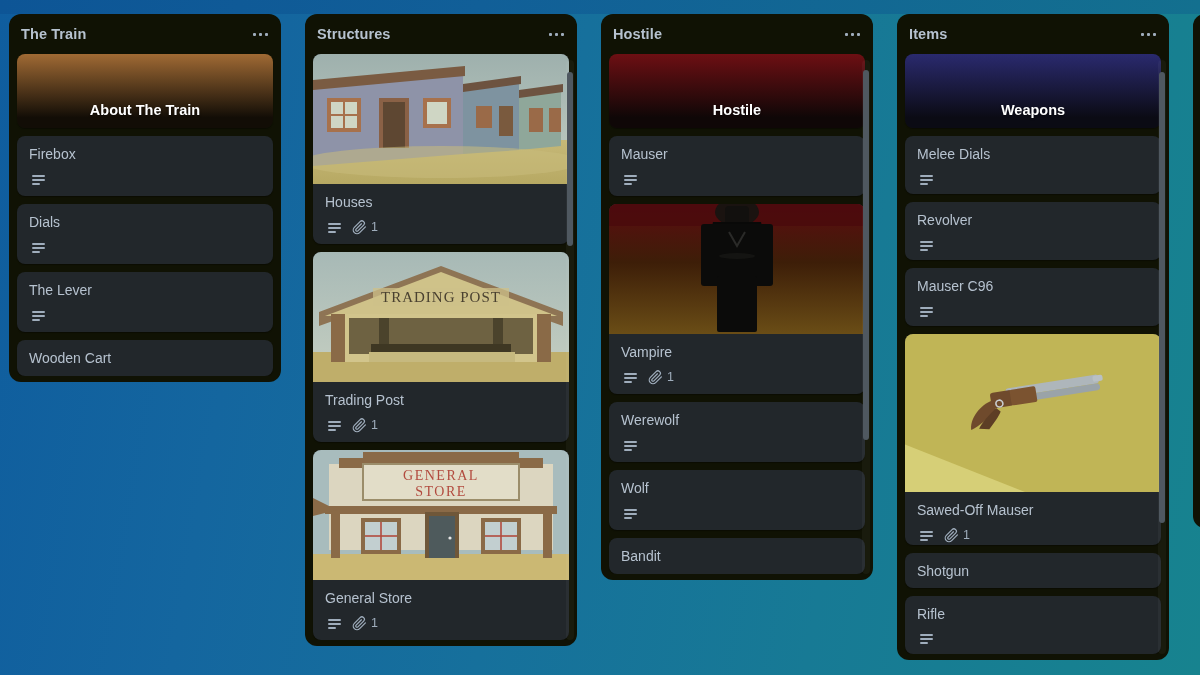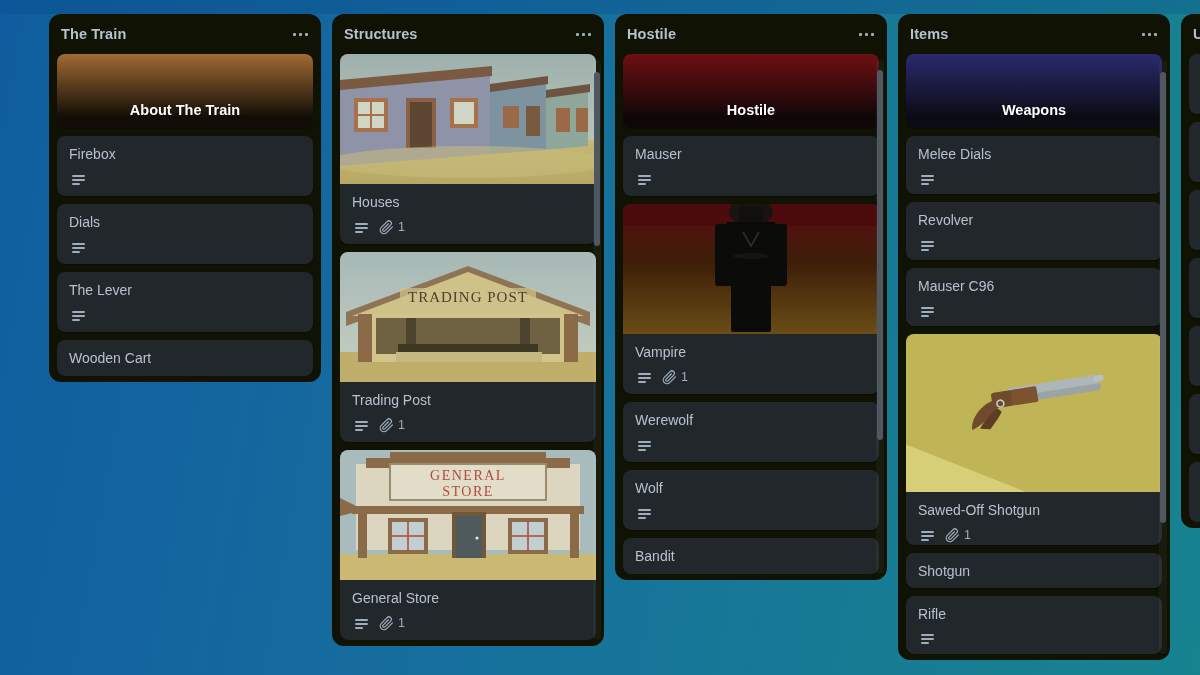--- a/index.html
+++ b/index.html
@@ -19,23 +19,22 @@
     background: linear-gradient(100deg, #0d5596 0%, #115f98 40%, #13708f 100%);
     pointer-events:none;
   }
 
   .board {
     position: absolute;
     left: 0; top: 0;
     width: 988px; height: 675px;
     display: flex;
     align-items: flex-start;
-    gap: 11px;
+    gap: 24px;
     padding: 14px 0 0 9px;
-    margin-left: 40px;
   }
 
   .list {
     width: 272px;
     flex: 0 0 272px;
     background: #101204;
     border-radius: 12px;
     padding: 0 0 6px 0;
     display: flex;
     flex-direction: column;
@@ -580,21 +579,21 @@
       <rect x="26" y="6" width="22" height="16" rx="3" fill="#6f4a2c"></rect>
       <rect x="46" y="6" width="26" height="16" rx="2" fill="#7b5330"></rect>
       <path d="M26 14 C12 18 2 30 2 40 C10 38 22 30 30 24 Z" fill="#6f4a2c"></path>
       <path d="M30 22 C22 28 14 34 10 40 L20 42 C26 36 32 30 34 26 Z" fill="#5d3e25"></path>
       <circle cx="34" cy="18" r="3.5" fill="none" stroke="#c8cdd0" stroke-width="1.6"></circle>
       <rect x="130" y="5" width="10" height="6" rx="2" fill="#b9c0c4"></rect>
     </g>
   </svg>
           </div>
           <div class="card-body">
-            <div class="card-title">Sawed-Off Shotgun</div>
+            <div class="card-title">Sawed-Off Mauser</div>
             <div class="card-badges">
               <span class="badge">
                 <span class="ic-desc">
                   <i></i>
                   <i></i>
                   <i></i>
                 </span>
               </span>
               <span class="badge">
                 <span class="ic-clip"><svg viewBox="0 0 24 24" fill="none" stroke="#9fadbc" stroke-width="2" stroke-linecap="round" stroke-linejoin="round">

